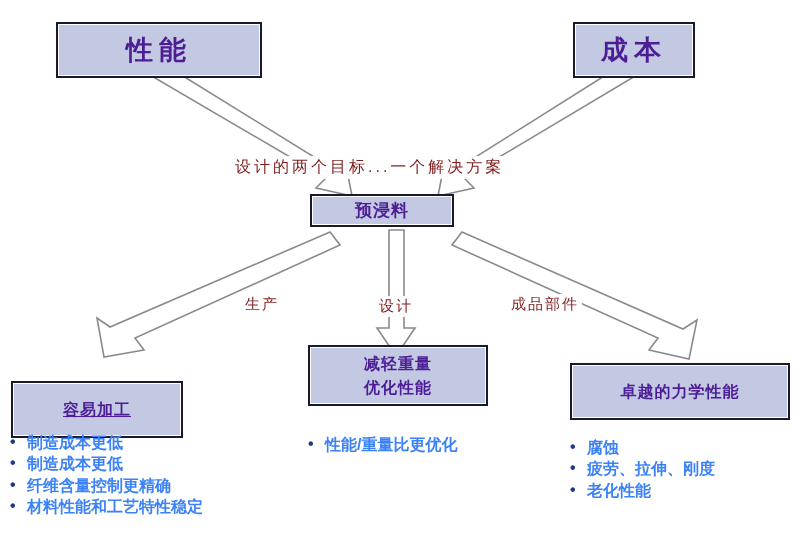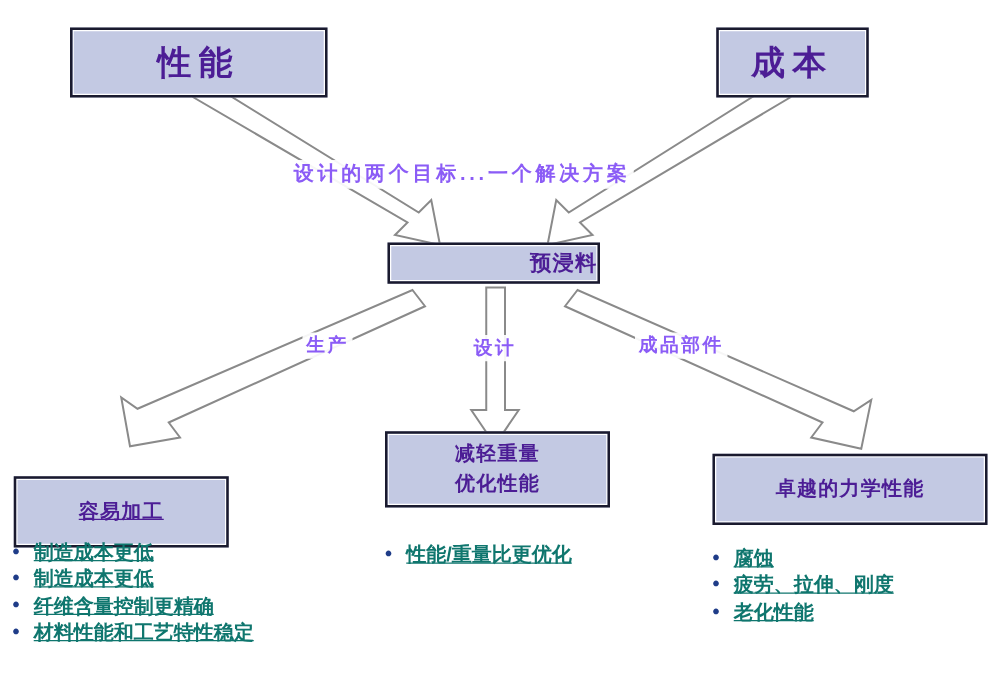--- a/index.html
+++ b/index.html
@@ -38,49 +38,49 @@
     font-size: 17px;
     letter-spacing: 1px;
   }
   .node-title-sm {
     font-size: 16px;
     letter-spacing: 1px;
     line-height: 1.45;
   }
   .edge-label {
     position: absolute;
-    color: #8b5cf6;
+    color: #7f1d1d;
     font-size: 15px;
-    font-weight: bold;
+    font-weight: normal;
     letter-spacing: 2px;
     white-space: nowrap;
     z-index: 5;
     background: rgba(255,255,255,0.92);
     padding: 1px 3px;
+    margin-top: 28px;
   }
   .edge-label.headline {
     font-size: 16px;
     letter-spacing: 3px;
   }
   .bullets {
     position: absolute;
     margin: 0;
     padding: 0;
     list-style: none;
     z-index: 4;
   }
   .bullets li {
-    color: #0f766e;
+    color: #3b82f6;
     font-size: 16px;
     font-weight: bold;
     line-height: 1.33;
     white-space: nowrap;
     position: relative;
     padding-left: 17px;
-    text-decoration: underline;
   }
   .bullets li::before {
     content: "\2022";
     position: absolute;
     left: 0;
     top: -1px;
     color: #1f3c88;
     font-size: 16px;
   }
   svg.arrows {
@@ -113,21 +113,21 @@
   <div class="node node-title-big" style="left:56px; top:22px; width:206px; height:56px;">
     <span>性能</span>
   </div>
 
   <div class="node node-title-big" style="left:573px; top:22px; width:122px; height:56px;">
     <span>成本</span>
   </div>
 
   <div class="edge-label headline" style="left:232px; top:128px;">设计的两个目标...一个解决方案</div>
 
-  <div class="node node-title-mid" style="left:310px; top:194px; width:170px; height:33px;align-items:flex-end;">
+  <div class="node node-title-mid" style="left:310px; top:194px; width:144px; height:33px;">
     <span>预浸料</span>
   </div>
 
   <div class="edge-label" style="left:242px; top:266px;">生产</div>
   <div class="edge-label" style="left:376px; top:268px;">设计</div>
   <div class="edge-label" style="left:508px; top:266px;">成品部件</div>
 
   <div class="node node-title-sm" style="left:11px; top:381px; width:172px; height:57px;text-decoration:underline;">
     <span>容易加工</span>
   </div>

